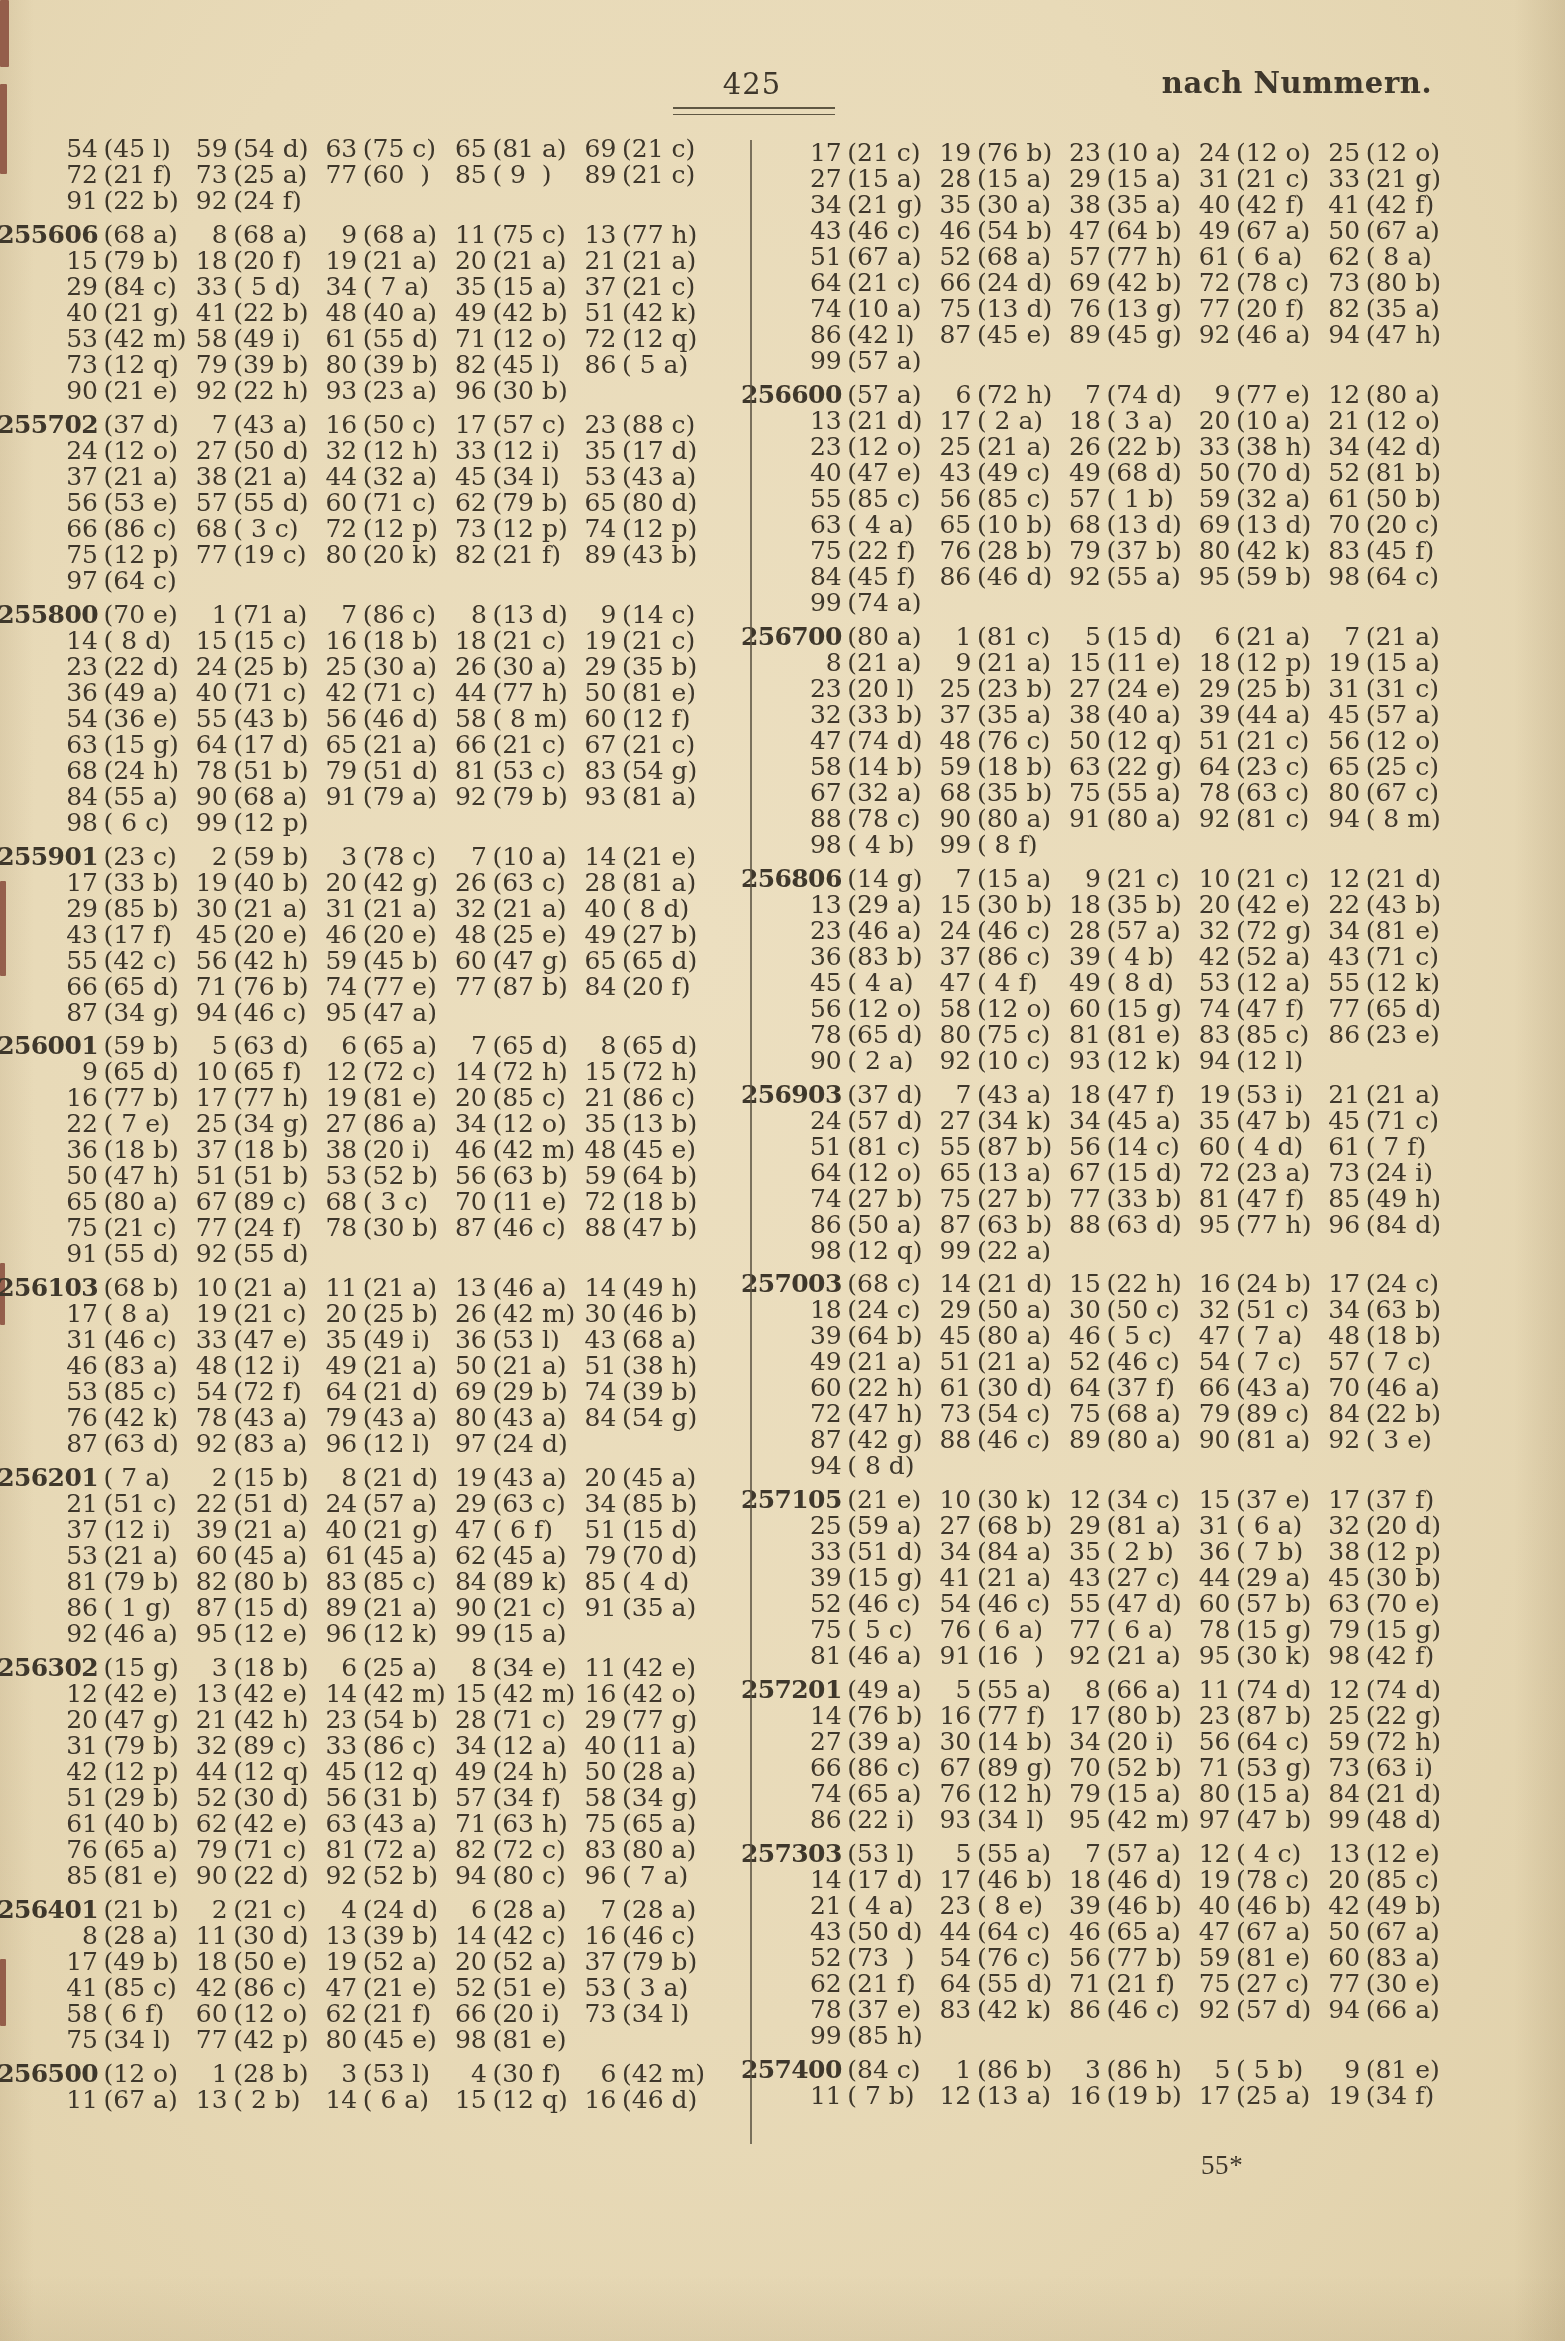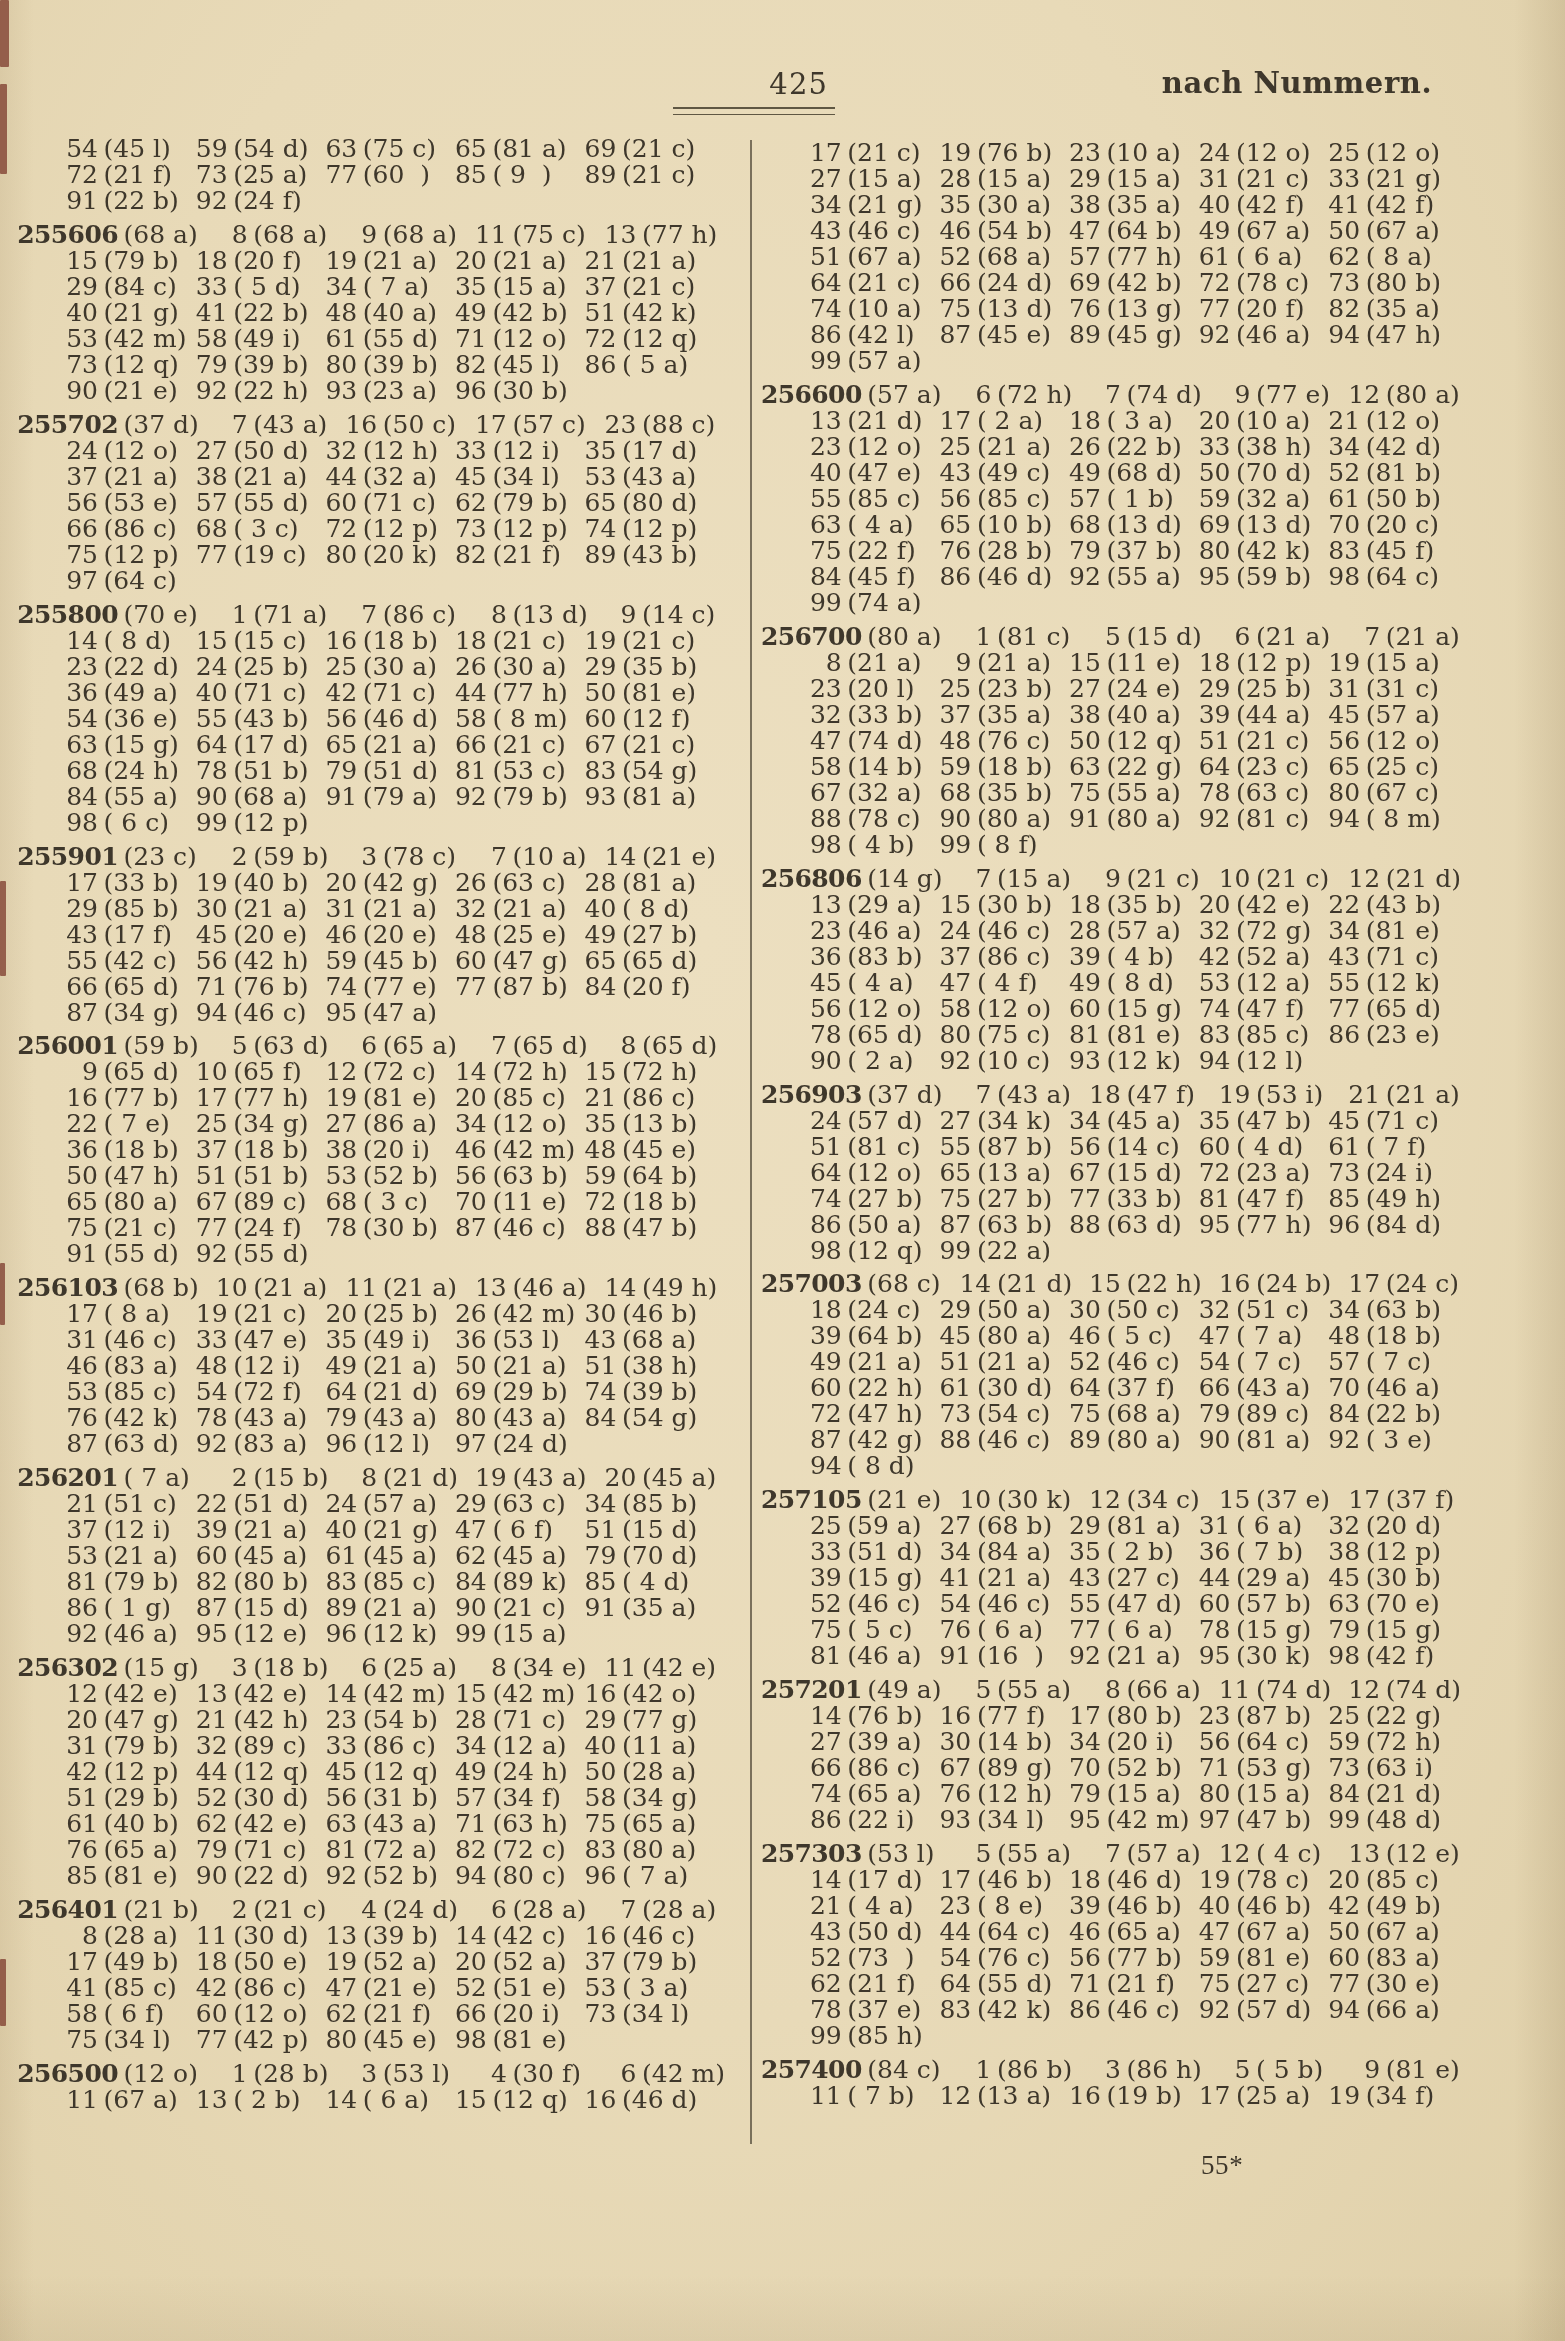--- a/index.html
+++ b/index.html
@@ -12,21 +12,21 @@
       radial-gradient(ellipse at 45% 40%, #ecdfc0 0%, #e8dab8 55%, #e0d0a9 100%);
     font-family:"DejaVu Serif", serif;
     color:#3e372b;
   }
   
   .edge-stain { position:absolute; left:0; background:#7c3a2c; opacity:0.75; border-radius:1.1px; }
 
   
   .page-number {
     position:absolute; top:67px; left:676px; width:152px;
-    text-align:right; font-size:29px; letter-spacing:1.1px;
+    text-align:center; font-size:29px; letter-spacing:1.1px;
   }
   .page-number-rule {
     position:absolute; top:107px; left:673px; width:162px; height:5px;
     border-top:2.8px solid #48402f; border-bottom:1.1px solid #48402f; opacity:0.85;
   }
   .header-title {
     position:absolute; top:66px; left:1134px; width:326px;
     text-align:center; font-weight:bold; font-size:29px; line-height:35px;
     letter-spacing:0.6px;
   }
@@ -40,21 +40,21 @@
     background:#5e5543; opacity:0.8;
   }
 
   .line { display:flex; }
   .line.group { margin-top:7.9px; }
   .cell { display:flex; white-space:pre; }
   .cell .n { display:inline-block; direction:rtl; white-space:pre; overflow:visible; }
   .cell.first .n { width:95px; }
   .cell.rest  .n { width:33px;  }
   .cell .c { display:inline-block; white-space:pre; width:91px; margin-left:5.6px; }
-  .n.g { font-weight:bold; letter-spacing:-0.6px;margin-left:20px; }
+  .n.g { font-weight:bold; letter-spacing:-0.6px; }
 
   
   .signature {
     position:absolute; top:2150px; left:1201px;
     font-size:27px; letter-spacing:0.6px;font-family:Liberation Serif, serif;
   }
 </style>
 </head>
 <body>
 

